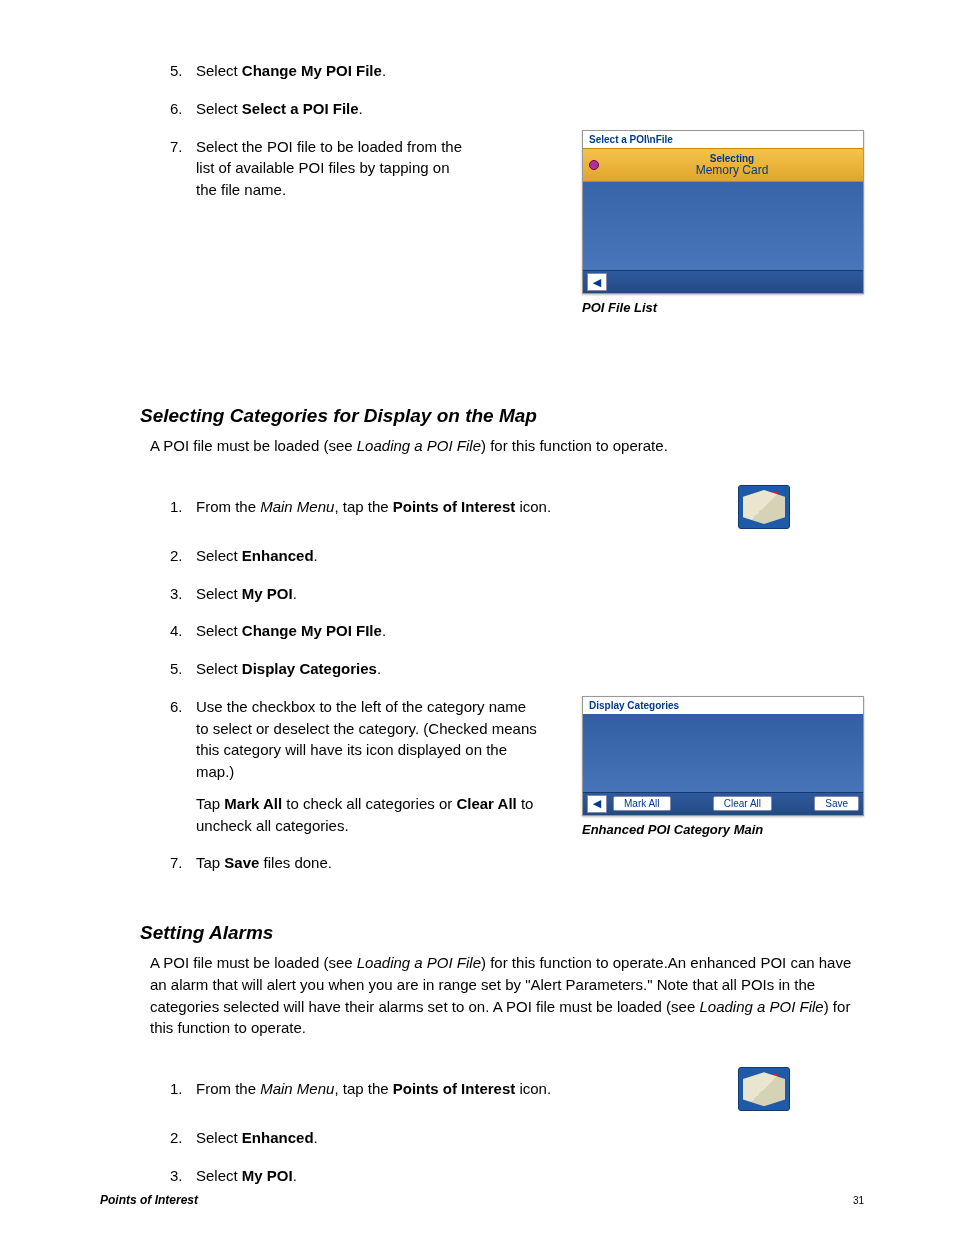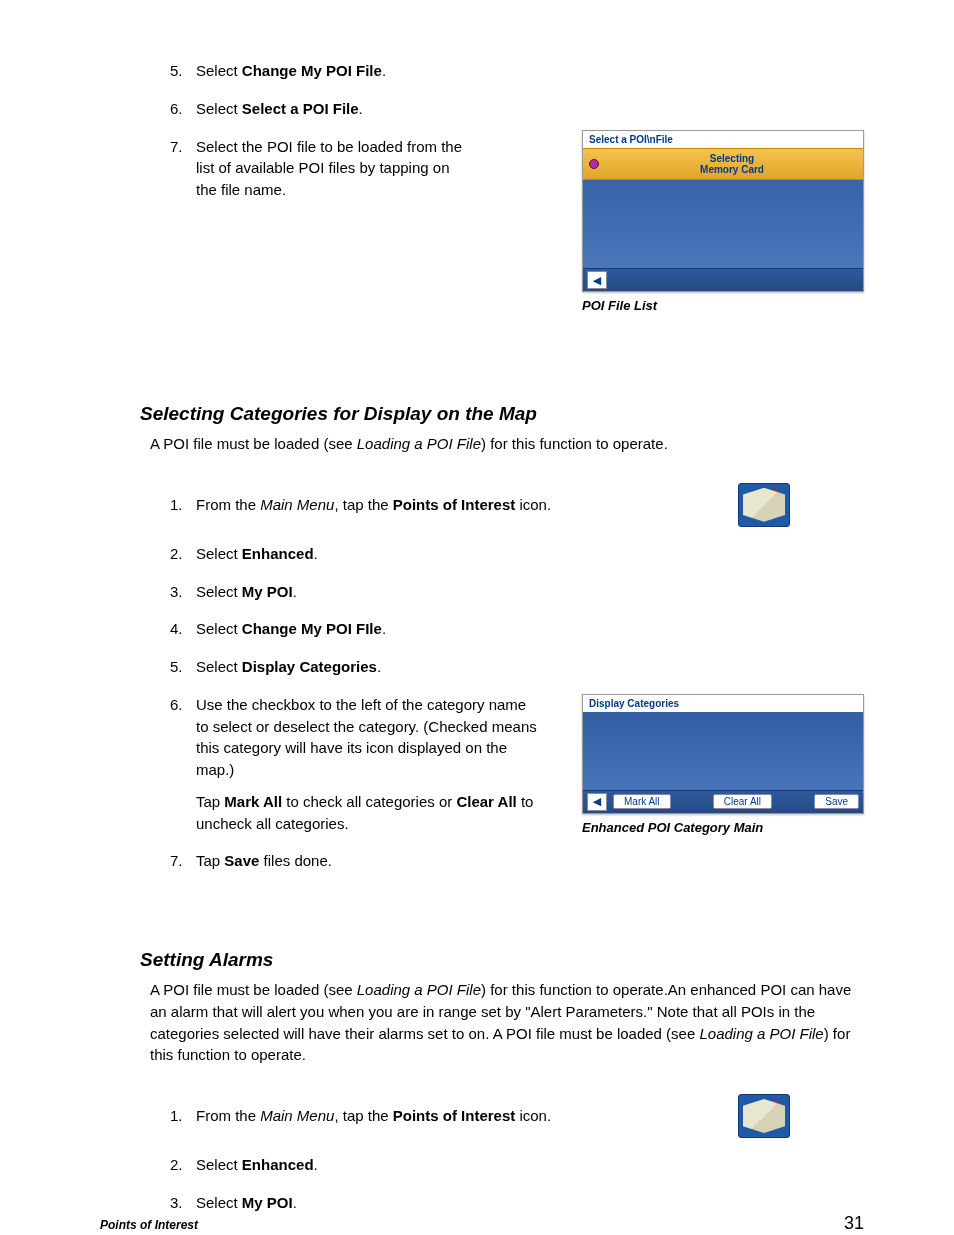--- a/index.html
+++ b/index.html
@@ -117,21 +117,21 @@
   .mini-dot{
     width:8px;height:8px;border-radius:50%;
     background:#b030a0;border:1px solid #6a004f;
     flex-shrink:0;
   }
   .mini-row .center{
     flex:1; text-align:center;
     font-weight:700; color:#003a8c;
     line-height:1.1;
   }
-  .mini-row .center small{display:block;font-weight:700;font-size:10px;color:#003a8c;}
+  .mini-row .center small{display:block;font-weight:400;font-size:12px;color:#003a8c;}
   .mini-body{ height:88px; }
   .mini-foot{
     background: linear-gradient(#2d5a9e,#244a82);
     height:22px;
     display:flex; align-items:center;
     padding:0 4px;
     border-top:1px solid #123a6e;
     gap:6px;
   }
   .mini-foot .back{
@@ -156,21 +156,21 @@
   .footer {
     position: absolute;
     bottom: 36px;
     left: 100px;
     right: 90px;
     display: flex;
     justify-content: space-between;
     align-items: baseline;
   }
   .footer-left{ font-style: italic; font-weight: 700; font-size: 12px; }
-  .footer-right{ font-size: 18px; }
+  .footer-right{ font-size: 10px; }
   .gap-40{height:40px;}
 </style>
 </head>
 <body>
 
 <div class="page">
 
   <div class="with-figure">
     <div class="txt-col" style="max-width:370px">
       <div class="ol-area" style="margin-left:70px">
@@ -282,21 +282,21 @@
             <span class="mini-btn">Clear All</span>
             <span class="spacer"></span>
             <span class="mini-btn">Save</span>
           </div>
         </div>
         <div class="caption">Enhanced POI Category Main</div>
       </div>
     </div>
   </div>
 
-  <div class="section-h" style="margin-top:61px">Setting Alarms</div>
+  <div class="section-h" style="margin-top:32px">Setting Alarms</div>
   <p class="section-p">
     <span>A POI file must be loaded (see </span><em>Loading a POI File</em><span>) for this function to operate.An enhanced POI can have an alarm that will alert you when you are in range set by "Alert Parameters."  Note that all POIs in the categories selected will have their alarms set to on.  A POI file must be loaded (see </span><em>Loading a POI File</em><span>) for this function to operate.</span>
   </p>
 
   <div class="ol-area">
     <div class="ol-item" style="align-items:center">
       <span class="ol-num">1.</span>
       <span class="ol-txt">
         <span>From the </span><em>Main Menu</em><span>, tap the </span><b>Points of Interest</b><span> icon.</span>
       </span>

